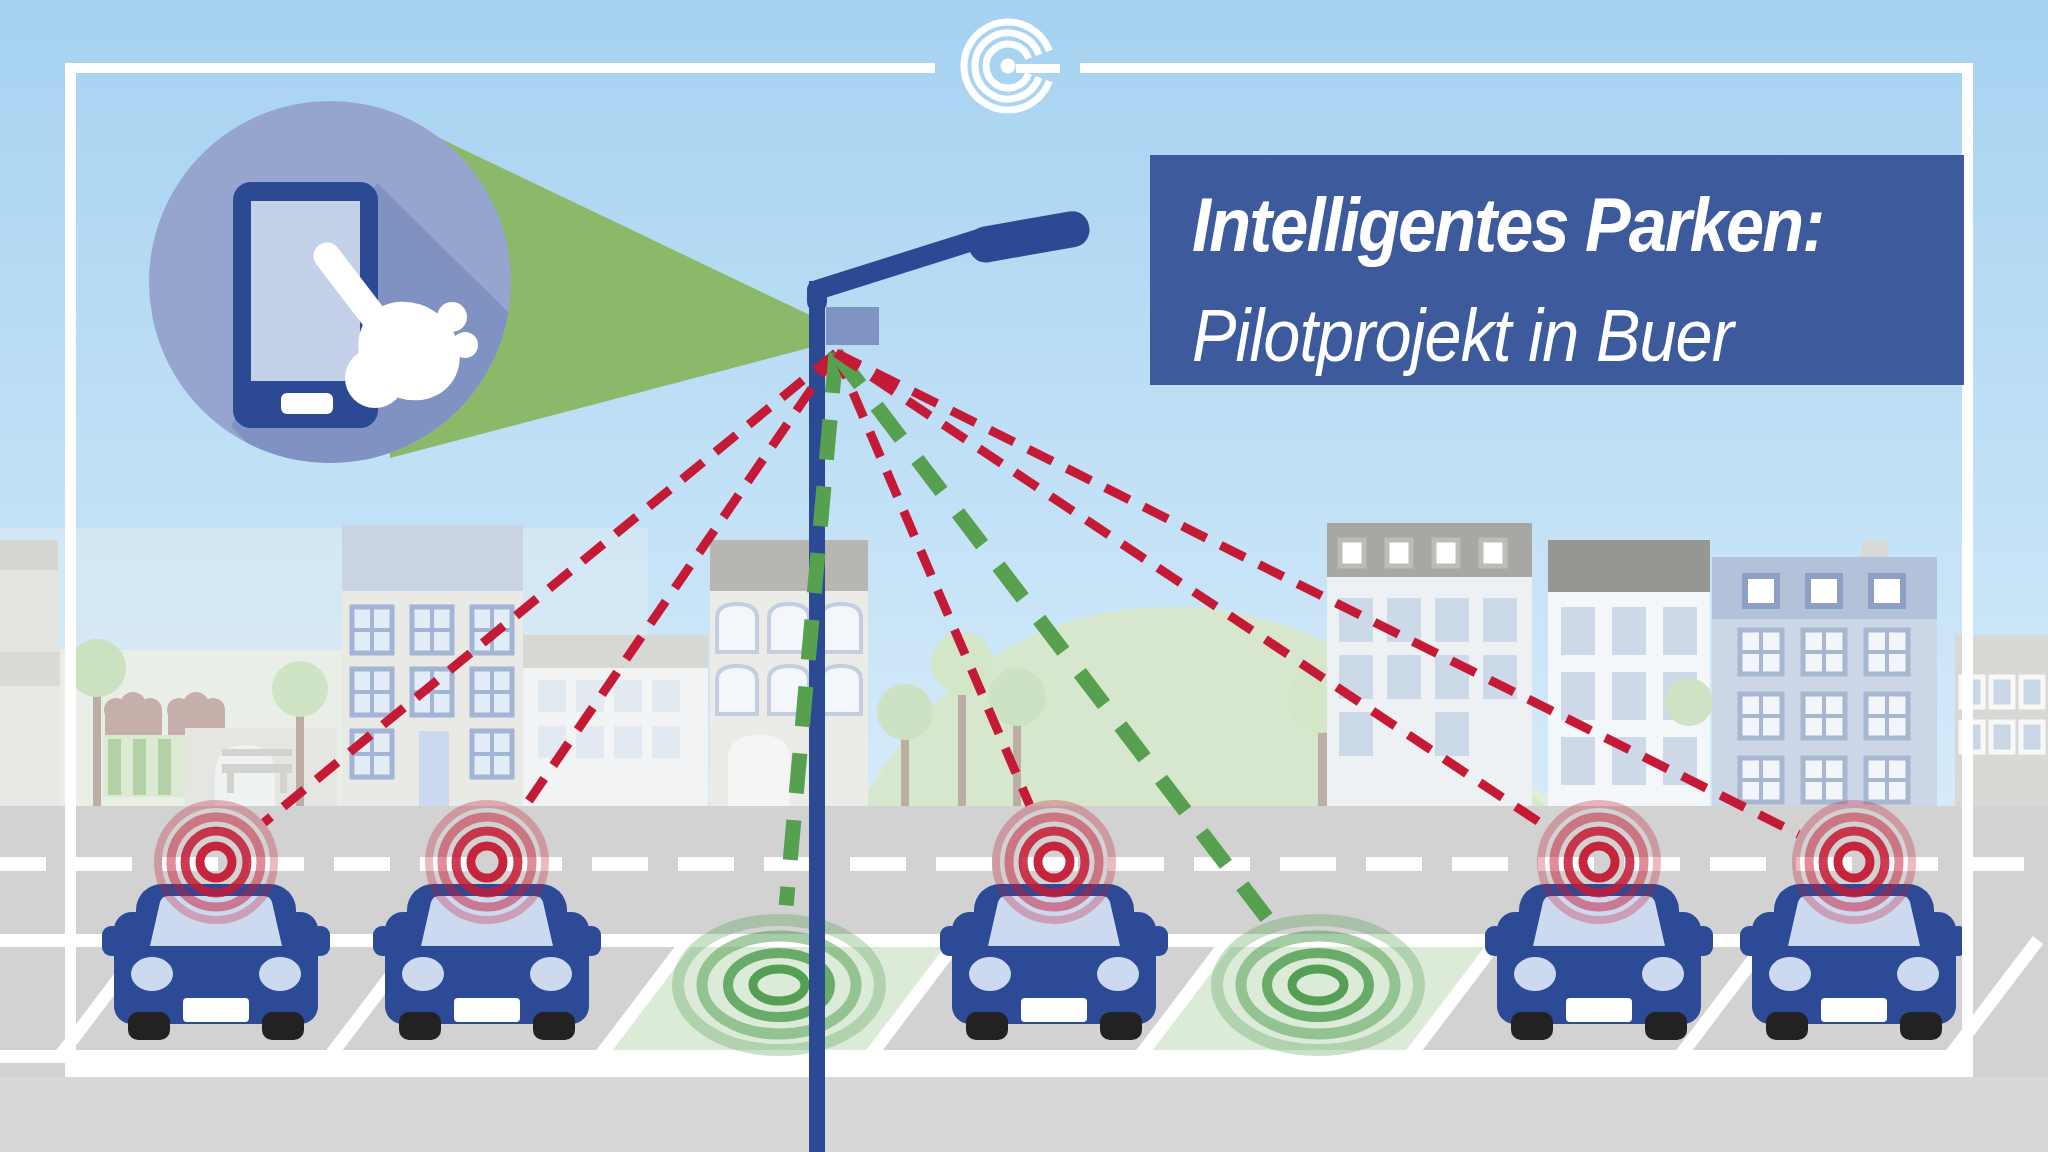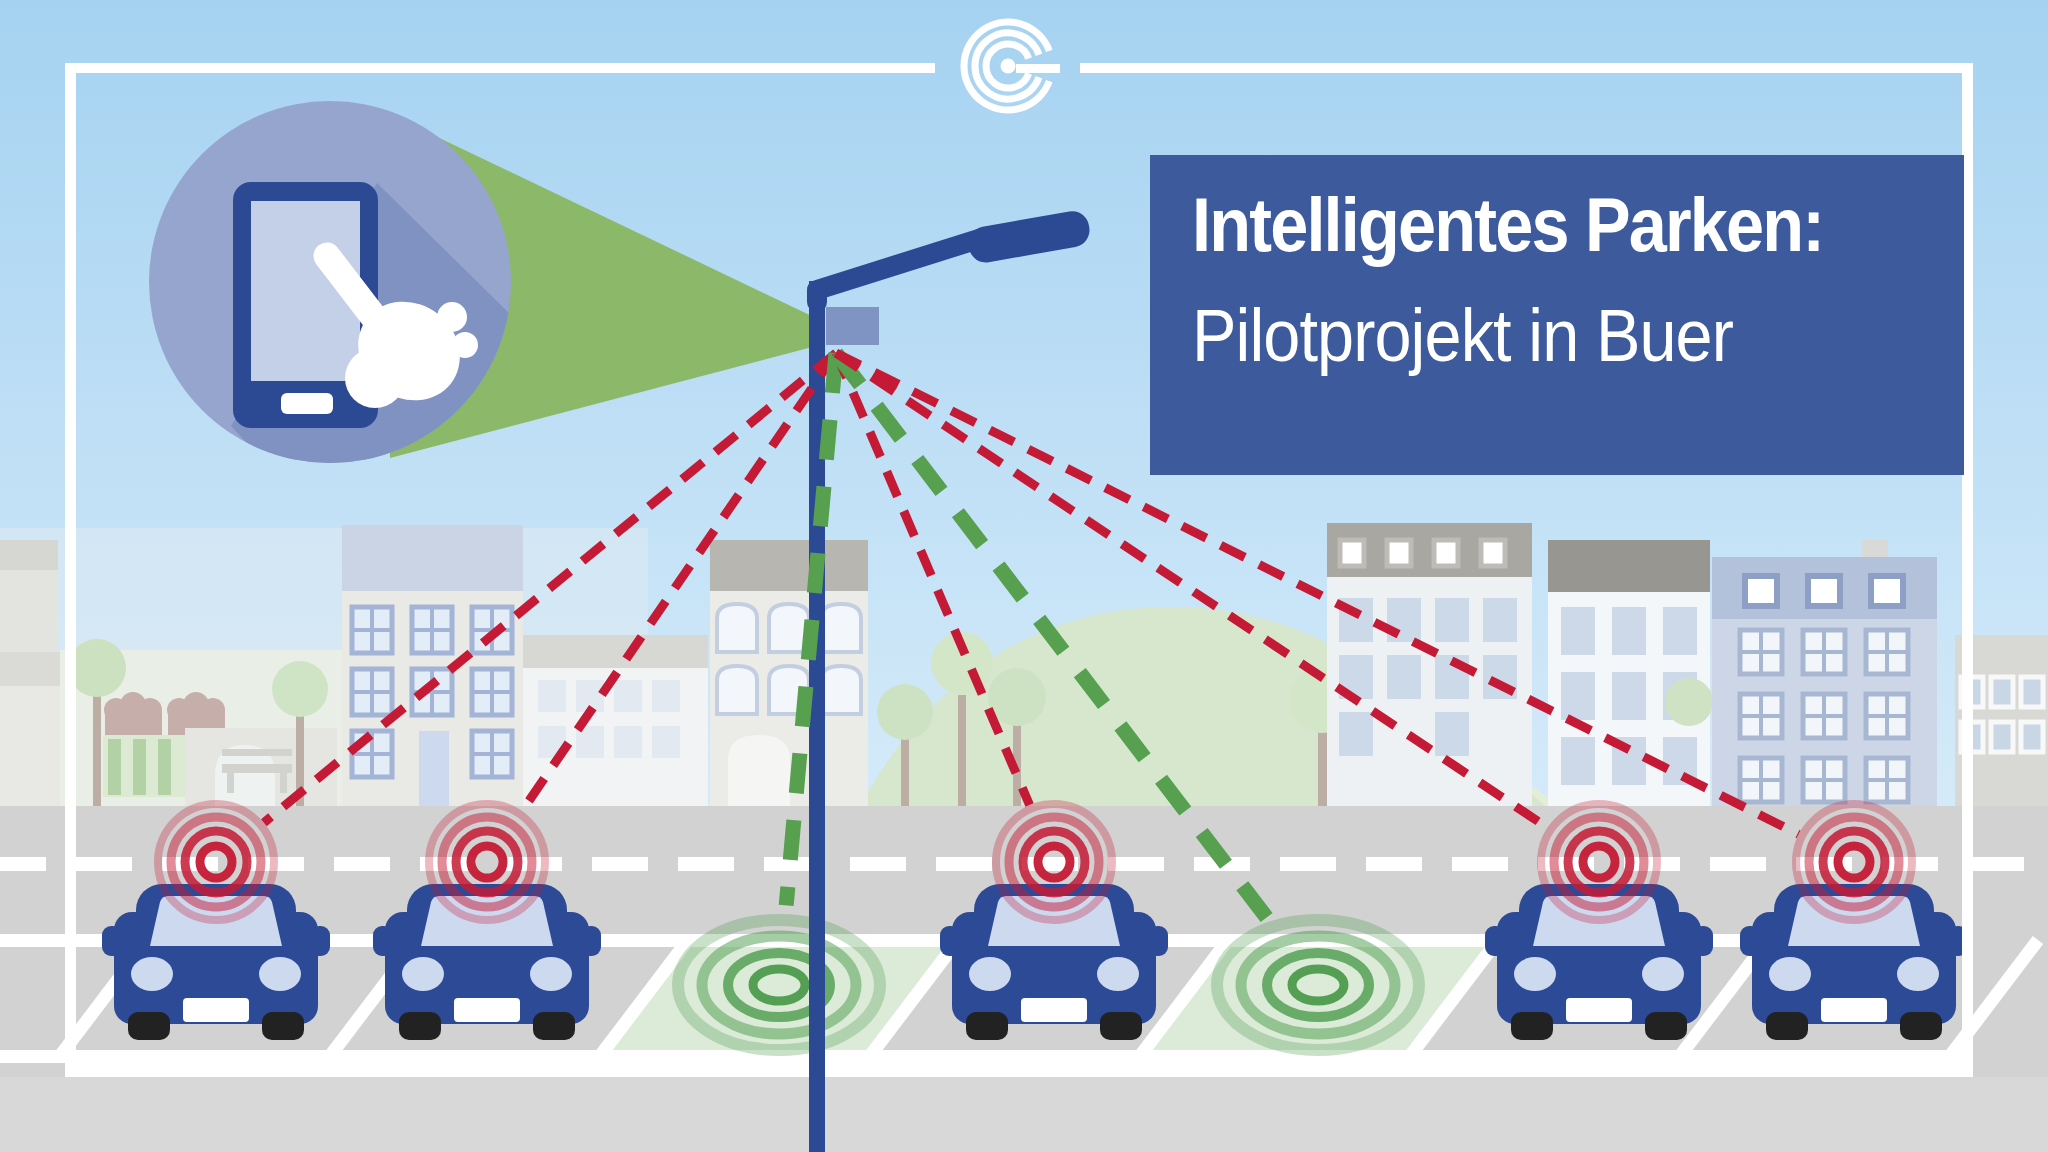--- a/index.html
+++ b/index.html
@@ -1,21 +1,21 @@
 <!DOCTYPE html>
 <html style="--c-sky_top: #a5d2f1; --c-sky_bottom: #d8ecfa; --c-frame: #ffffff; --c-title_bg: #3d5b9c; --c-title_text: #ffffff; --c-circle: #96a5ce; --c-circle_shadow: #8092c1; --c-phone: #2c4a94; --c-screen: #c4cfe8; --c-hand: #ffffff; --c-cone: #8bb969; --c-lamp: #2c4a94; --c-sensor: #8094c3; --c-road: #d2d2d2; --c-road_light: #d8d8d8; --c-marking: #ffffff; --c-car: #2d4a97; --c-windshield: #cdd9ef; --c-plate: #ffffff; --c-tire: #222222; --c-red: #c51a35; --c-green: #4c9b4c; --c-green_dash: #57a04f; --c-bay_tint: #dcead8; --c-hill: #d7e7ce; --c-hill_light: #e3eed9; --c-tree: #cde2c2; --c-trunk: #bcaea4; --c-window_pane: #e3edf8; --c-window_frame: #a3b4d6; --c-window_plain: #ccd9e9; --c-haze: #dce9f2;"><head>
 <meta charset="utf-8">
 <style>
   html,body{margin:0;padding:0;background:#888;}
   #stage{position:relative;width:2048px;height:1152px;overflow:hidden;
          font-family:"Liberation Sans",sans-serif;}
   #scene{position:absolute;inset:0;display:block;}
-  .title-card{position:absolute;left:1150px;top:155px;width:814px;height:320px;
+  .title-card{position:absolute;left:1150px;top:155px;width:814px;height:230px;
     background:var(--c-title_bg,#3d5b9c);box-sizing:border-box;
-    padding:30px 0 0 42px;color:var(--c-title_text,#fff);}
+    padding:30px 0 0 42px;color:var(--c-title_text,#fff);font-style:italic;}
   .title-line1{font-weight:700;font-size:76px;line-height:80px;letter-spacing:-2px;
     transform:scaleX(.9);transform-origin:0 0;white-space:nowrap;}
   .title-line2{font-weight:400;font-size:74px;line-height:78px;margin-top:32px;letter-spacing:-1px;
     transform:scaleX(.9);transform-origin:0 0;white-space:nowrap;}
   .win{fill:var(--c-window_pane,#e3edf8);stroke:var(--c-window_frame,#a3b4d6);stroke-width:5;}
   .winplain{fill:var(--c-window_plain,#ccd9e9);}
 </style>
 </head>
 <body>
 

